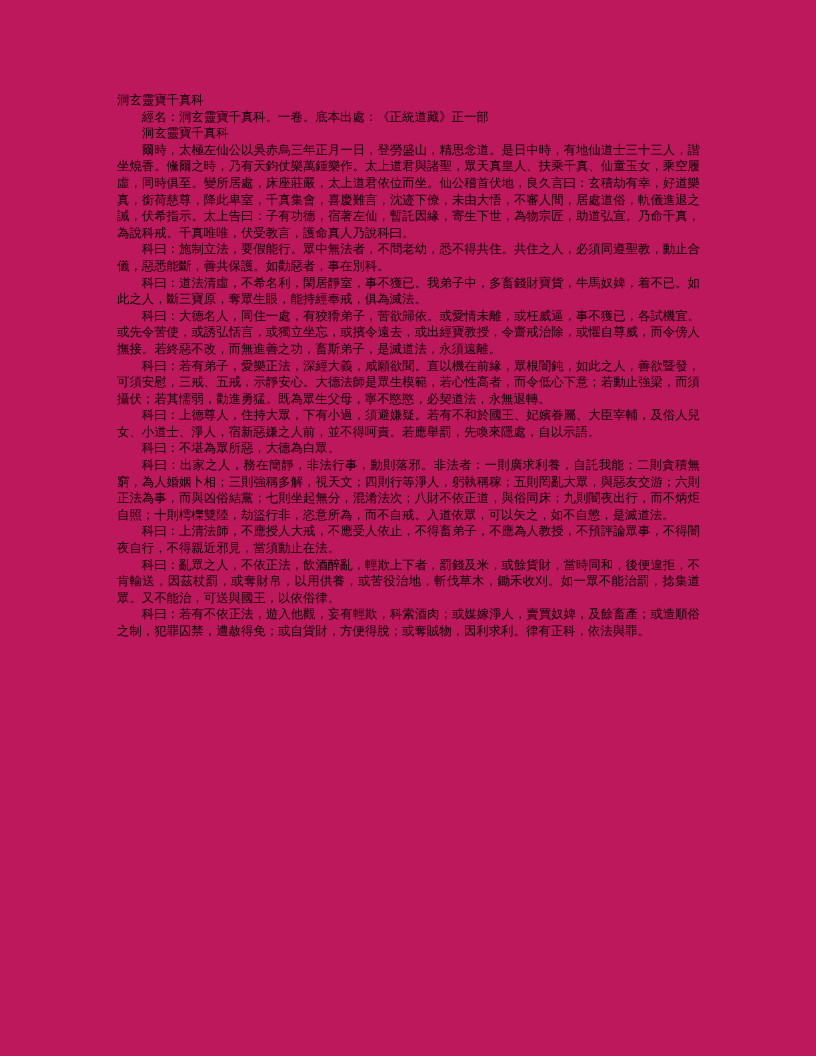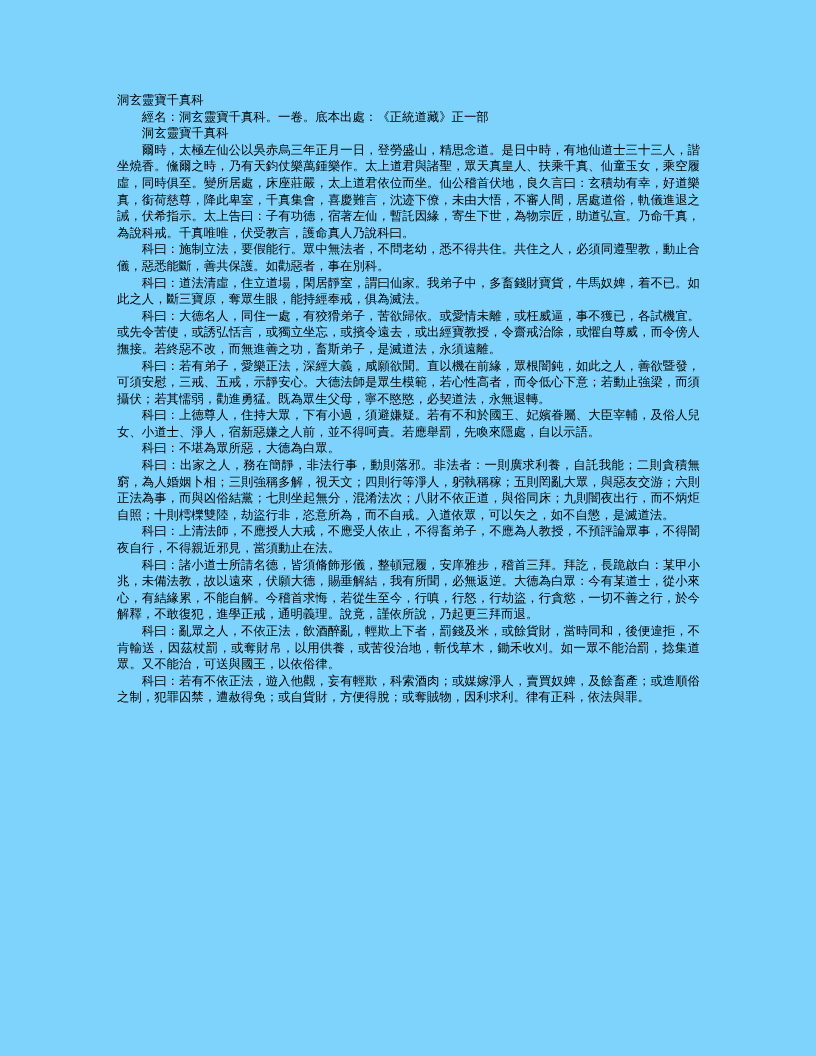--- a/index.html
+++ b/index.html
@@ -13,21 +13,21 @@
     height: 1056px;
     font-family: "DejaVu Serif", "Liberation Serif", serif;
     color: #000000;
     overflow: hidden;
   }
   #page {
     box-sizing: border-box;
     width: 816px;
     height: 1056px;
     padding: 92px 116px 0 117px;
-    background: #7dd3fc;
+    background: #be185d;
   }
   .doc-title {
     font-size: 12.4px;
     line-height: 16.6px;
     text-align: left;
     margin: 0;
     letter-spacing: 0;
   }
   .para {
     font-size: 12.4px;
@@ -47,24 +47,23 @@
 </head>
 <body>
 
 <div id="page">
   <div id="content">
       <p class="para noindent doc-title">洞玄靈寶千真科</p>
       <p class="para">經名：洞玄靈寶千真科。一卷。底本出處：《正統道藏》正一部</p>
       <p class="para">洞玄靈寶千真科</p>
       <p class="para">爾時，太極左仙公以吳赤烏三年正月一日，登勞盛山，精思念道。是日中時，有地仙道士三十三人，諧坐燒香。儵爾之時，乃有天鈞仗樂萬鍾樂作。太上道君與諸聖，眾天真皇人、扶乘千真、仙童玉女，乘空履虛，同時俱至。變所居處，床座莊嚴，太上道君依位而坐。仙公稽首伏地，良久言曰：玄積劫有幸，好道樂真，銜荷慈尊，降此卑室，千真集會，喜慶難言，沈迹下僚，未由大悟，不審人間，居處道俗，軌儀進退之誡，伏希指示。太上告曰：子有功德，宿著左仙，暫託因緣，寄生下世，為物宗匠，助道弘宣。乃命千真，為說科戒。千真唯唯，伏受教言，護命真人乃說科曰。</p>
       <p class="para">科曰：施制立法，要假能行。眾中無法者，不問老幼，悉不得共住。共住之人，必須同遵聖教，動止合儀，惡悉能斷，善共保護。如勸惡者，事在別科。</p>
-      <p class="para">科曰：道法清虛，住立道場，閑居靜室，謂曰仙家。我弟子中，多畜錢財寶貨，牛馬奴婢，着不已。如此之人，斷三寶原，奪眾生眼，能持經奉戒，俱為滅法。</p>
+      <p class="para">科曰：道法清虛，不希名利，閑居靜室，事不獲已。我弟子中，多畜錢財寶貨，牛馬奴婢，着不已。如此之人，斷三寶原，奪眾生眼，能持經奉戒，俱為滅法。</p>
       <p class="para">科曰：大德名人，同住一處，有狡猾弟子，苦欲歸依。或愛情未離，或枉威逼，事不獲已，各試機宜。或先令苦使，或誘弘恬言，或獨立坐忘，或擯令遠去，或出經寶教授，令齋戒治除，或懼自尊威，而令傍人撫接。若終惡不改，而無進善之功，畜斯弟子，是滅道法，永須遠離。</p>
       <p class="para">科曰：若有弟子，愛樂正法，深經大義，咸願欲聞。直以機在前緣，眾根闇鈍，如此之人，善欲暨發，可須安慰，三戒、五戒，示靜安心。大德法師是眾生模範，若心性高者，而令低心下意；若動止強梁，而須攝伏；若其懦弱，勸進勇猛。既為眾生父母，寧不愍愍，必契道法，永無退轉。</p>
       <p class="para">科曰：上德尊人，住持大眾，下有小過，須避嫌疑。若有不和於國王、妃嬪眷屬、大臣宰輔，及俗人兒女、小道士、淨人，宿新惡嫌之人前，並不得呵責。若應舉罰，先喚來隱處，自以示語。</p>
       <p class="para">科曰：不堪為眾所惡，大德為白眾。</p>
       <p class="para">科曰：出家之人，務在簡靜，非法行事，動則落邪。非法者：一則廣求利養，自託我能；二則貪積無窮，為人婚姻卜相；三則強稱多解，視天文；四則行等淨人，躬執稱稼；五則罔亂大眾，與惡友交游；六則正法為事，而與凶俗結黨；七則坐起無分，混淆法次；八財不依正道，與俗同床；九則闇夜出行，而不炳炬自照；十則樗櫟雙陸，劫盜行非，恣意所為，而不自戒。入道依眾，可以矢之，如不自懲，是滅道法。</p>
       <p class="para">科曰：上清法師，不應授人大戒，不應受人依止，不得畜弟子，不應為人教授，不預評論眾事，不得闇夜自行，不得親近邪見，當須動止在法。</p>
-      <p class="para">科曰：諸小道士所請名德，皆須脩飾形儀，整頓冠履，安庠雅步，稽首三拜。拜訖，長跪啟白：某甲小兆，未備法教，故以遠來，伏願大德，賜垂解結，我有所聞，必無返逆。大德為白眾：今有某道士，從小來心，有結緣累，不能自解。今稽首求悔，若從生至今，行嗔，行怒，行劫盜，行貪慾，一切不善之行，於今解釋，不敢復犯，進學正戒，通明義理。說竟，謹依所說，乃起更三拜而退。</p>
       <p class="para">科曰：亂眾之人，不依正法，飲酒醉亂，輕欺上下者，罰錢及米，或餘貨財，當時同和，後便違拒，不肯輸送，因茲杖罰，或奪財帛，以用供養，或苦役治地，斬伐草木，鋤禾收刈。如一眾不能治罰，捻集道眾。又不能治，可送與國王，以依俗律。</p>
       <p class="para">科曰：若有不依正法，遊入他觀，妄有輕欺，科索酒肉；或媒嫁淨人，賣買奴婢，及餘畜產；或造順俗之制，犯罪囚禁，遭赦得免；或自貨財，方便得脫；或奪賊物，因利求利。律有正科，依法與罪。</p>
     </div>
 </div>
 
 </body></html>

